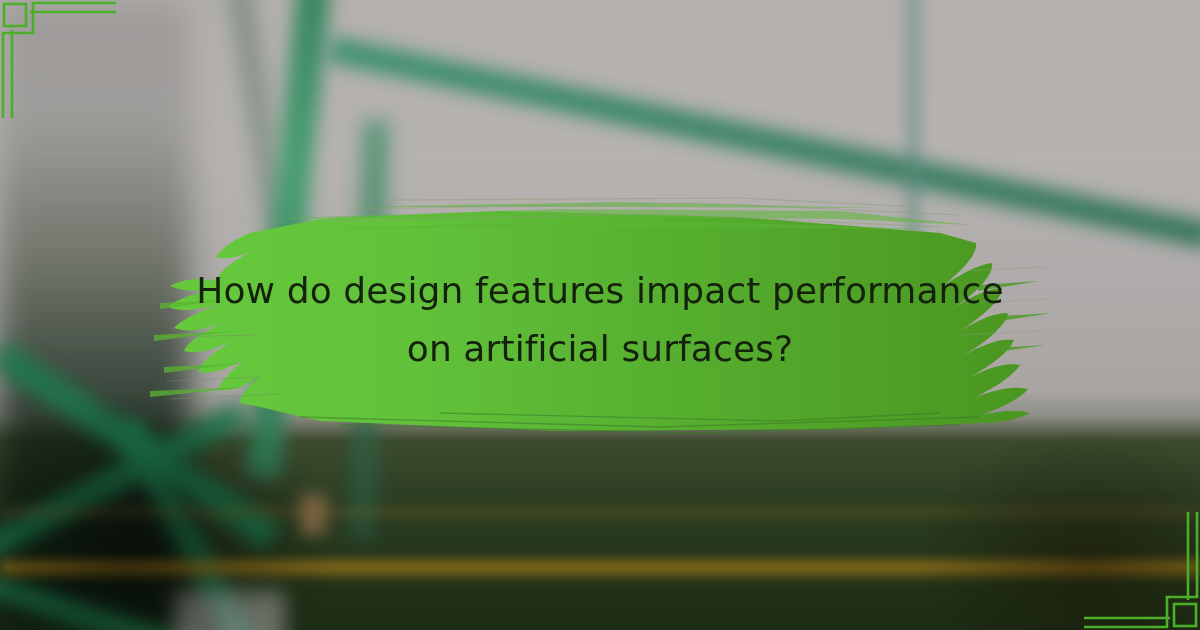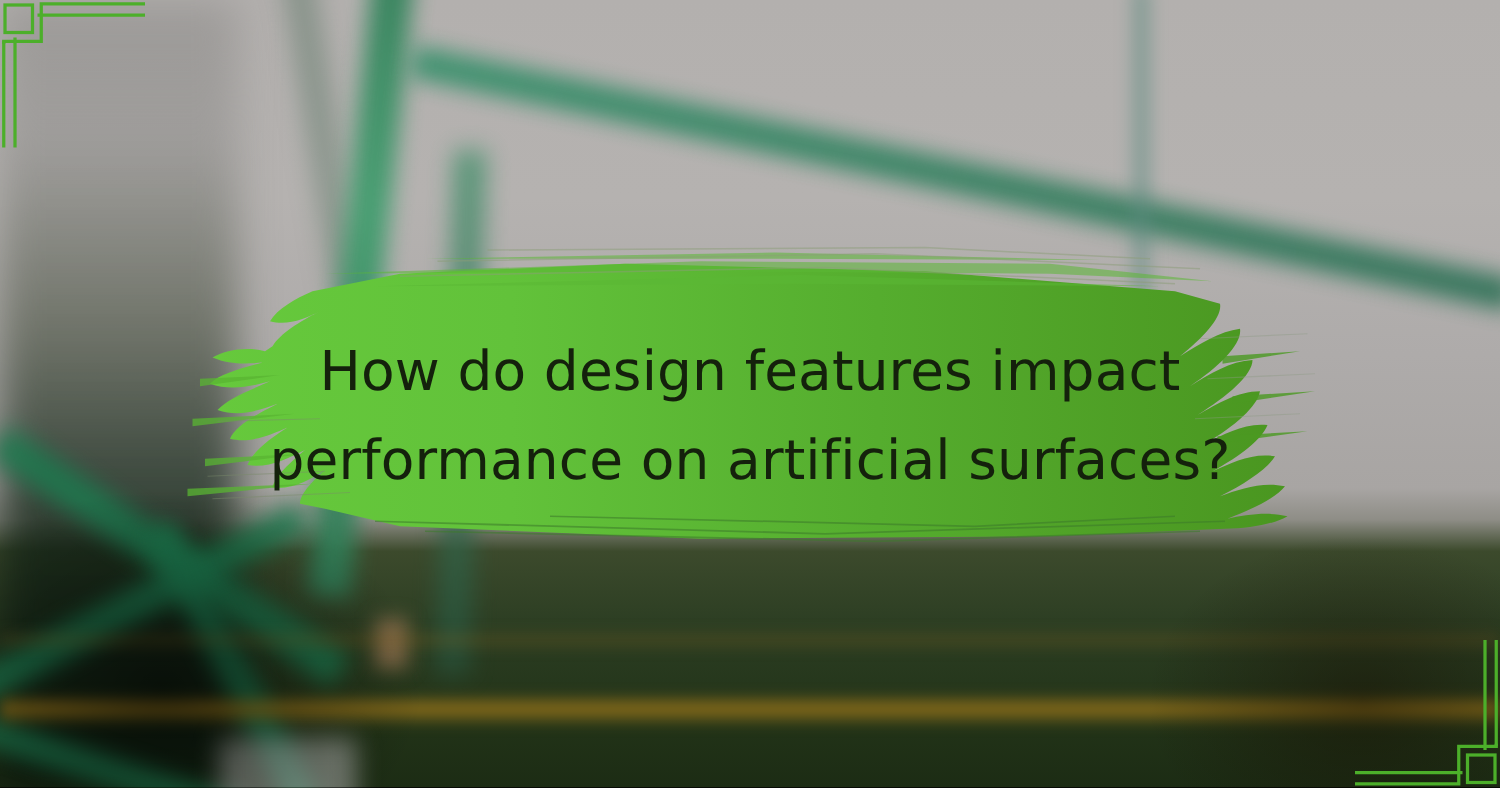--- a/index.html
+++ b/index.html
@@ -172,21 +172,21 @@
     height: 265px;
   }
   .brush-wrap svg { display: block; width: 100%; height: 100%; }
 
   .headline {
     position: absolute;
     left: 185px;
     top: 262px;
     width: 830px;
     text-align: center;
-    font-size: 44px;
+    font-size: 36px;
     line-height: 1.62;
     font-weight: 400;
     color: #14210c;
     letter-spacing: .1px;
     white-space: pre-line;
   }
 </style>
 </head>
 <body>
 

